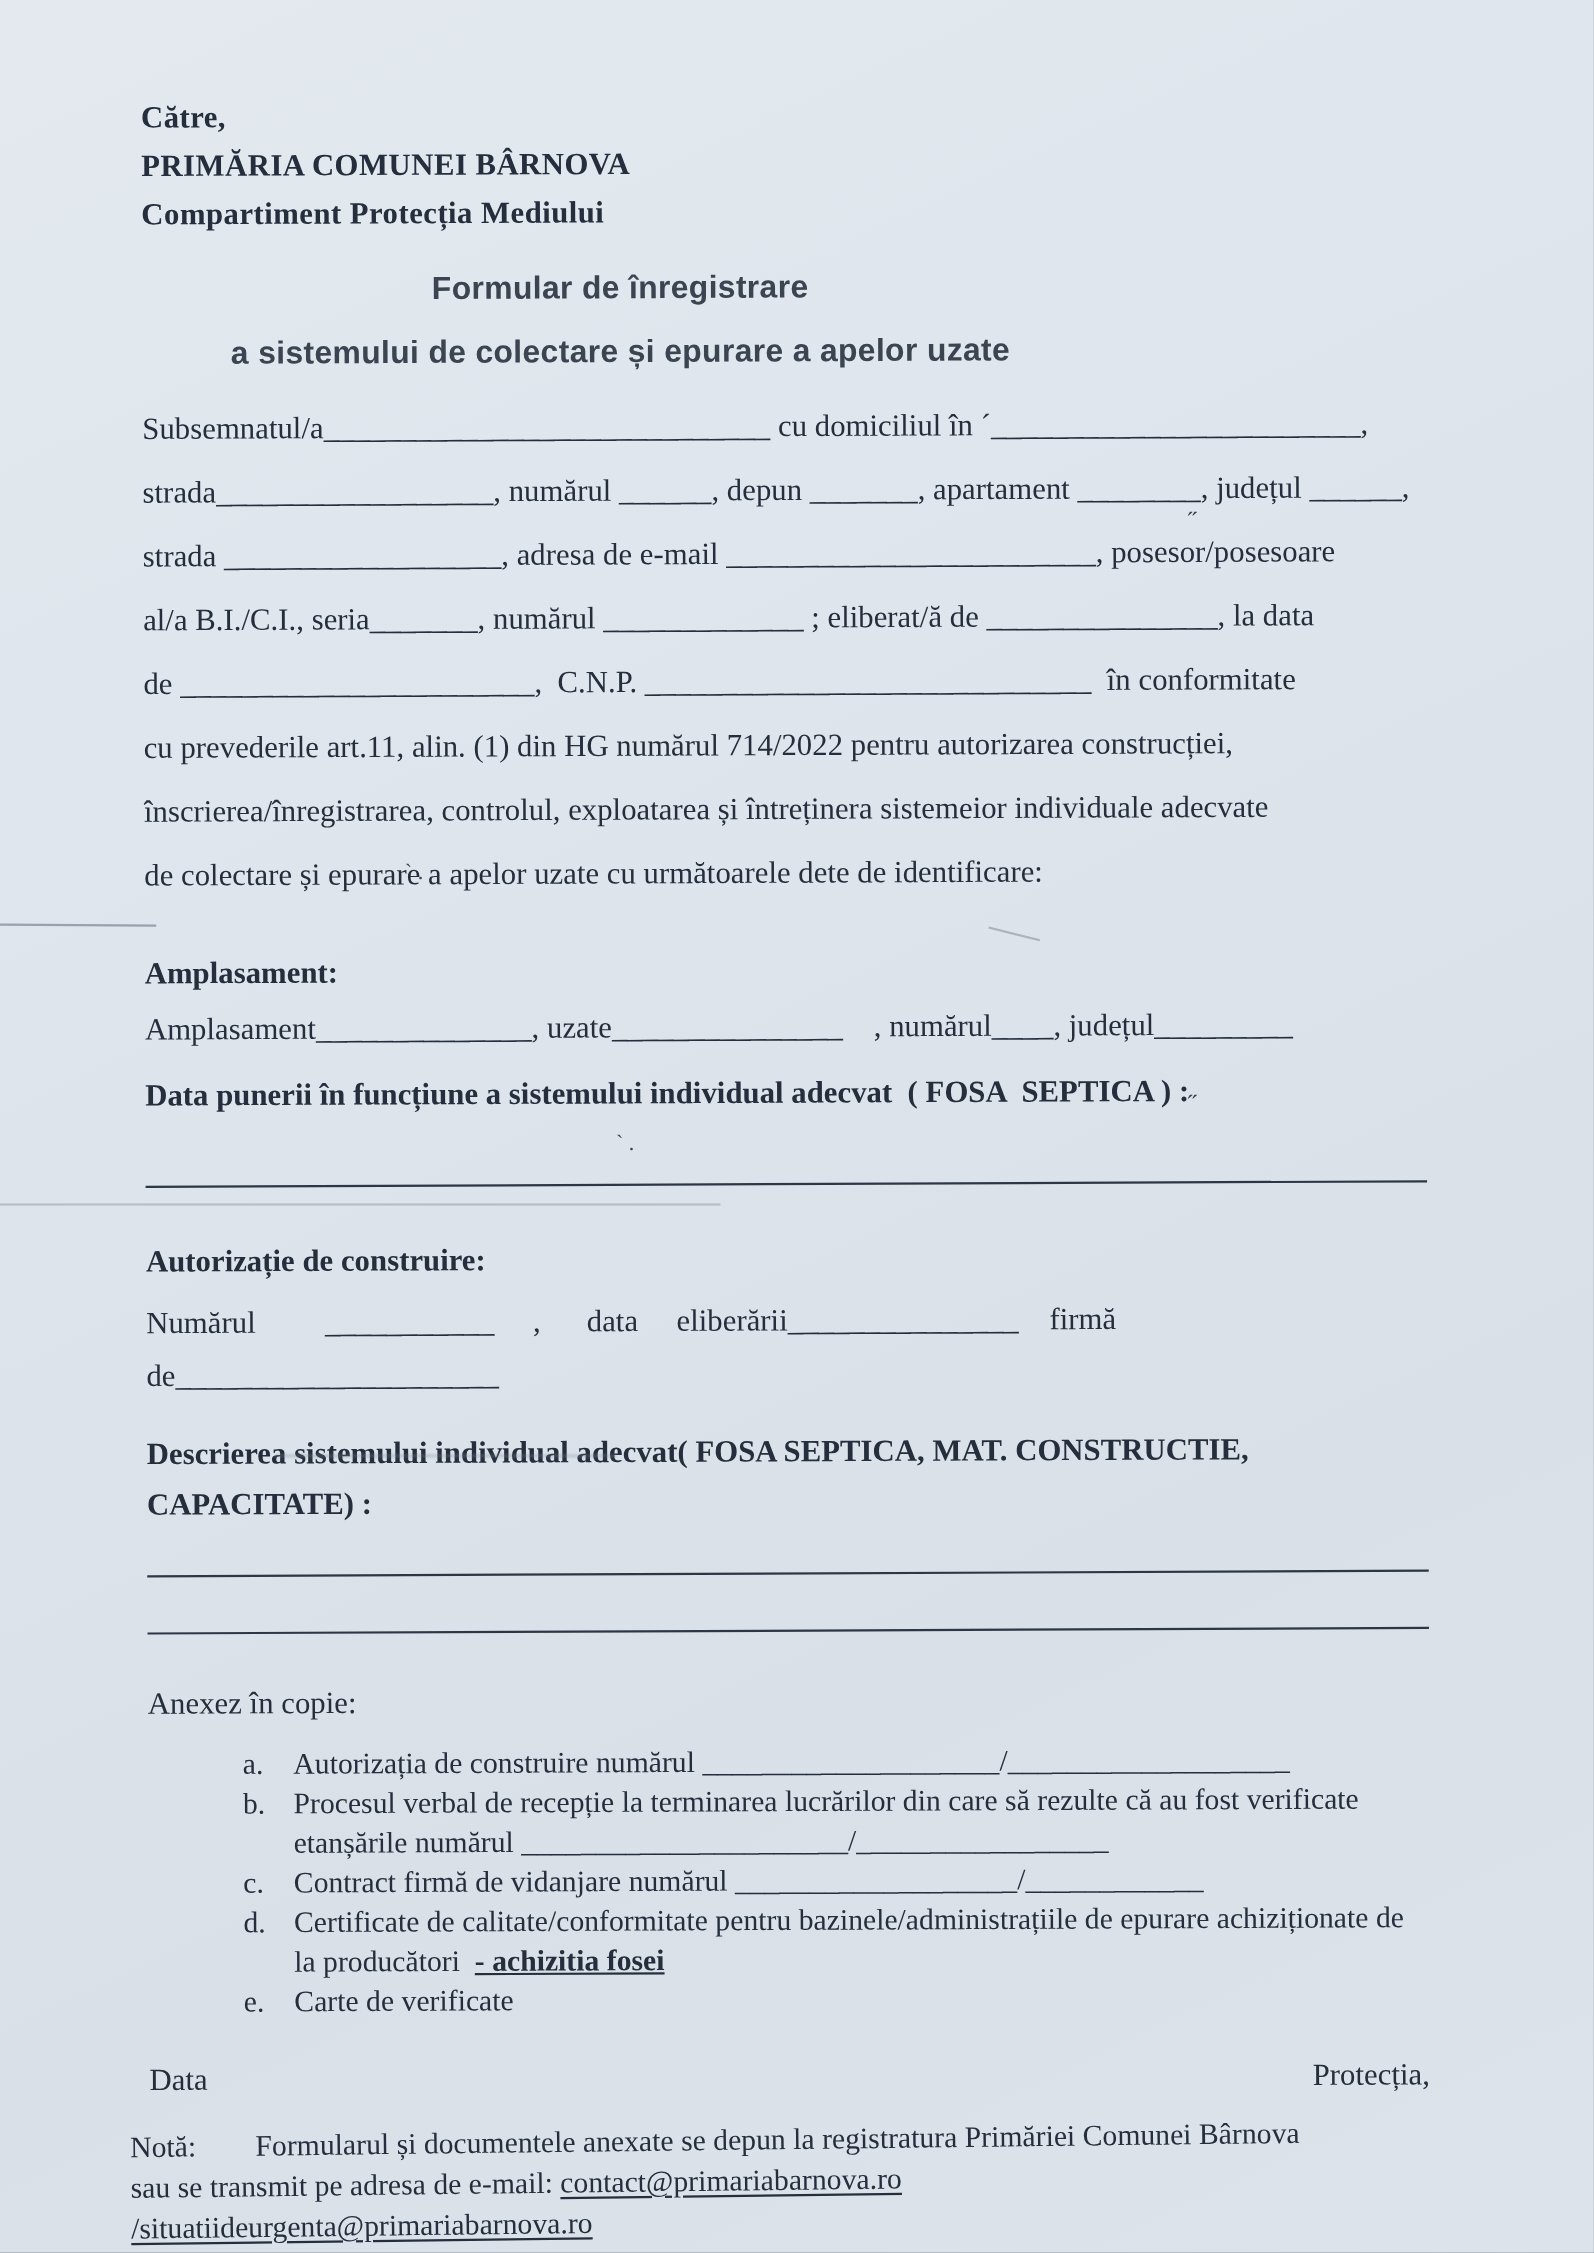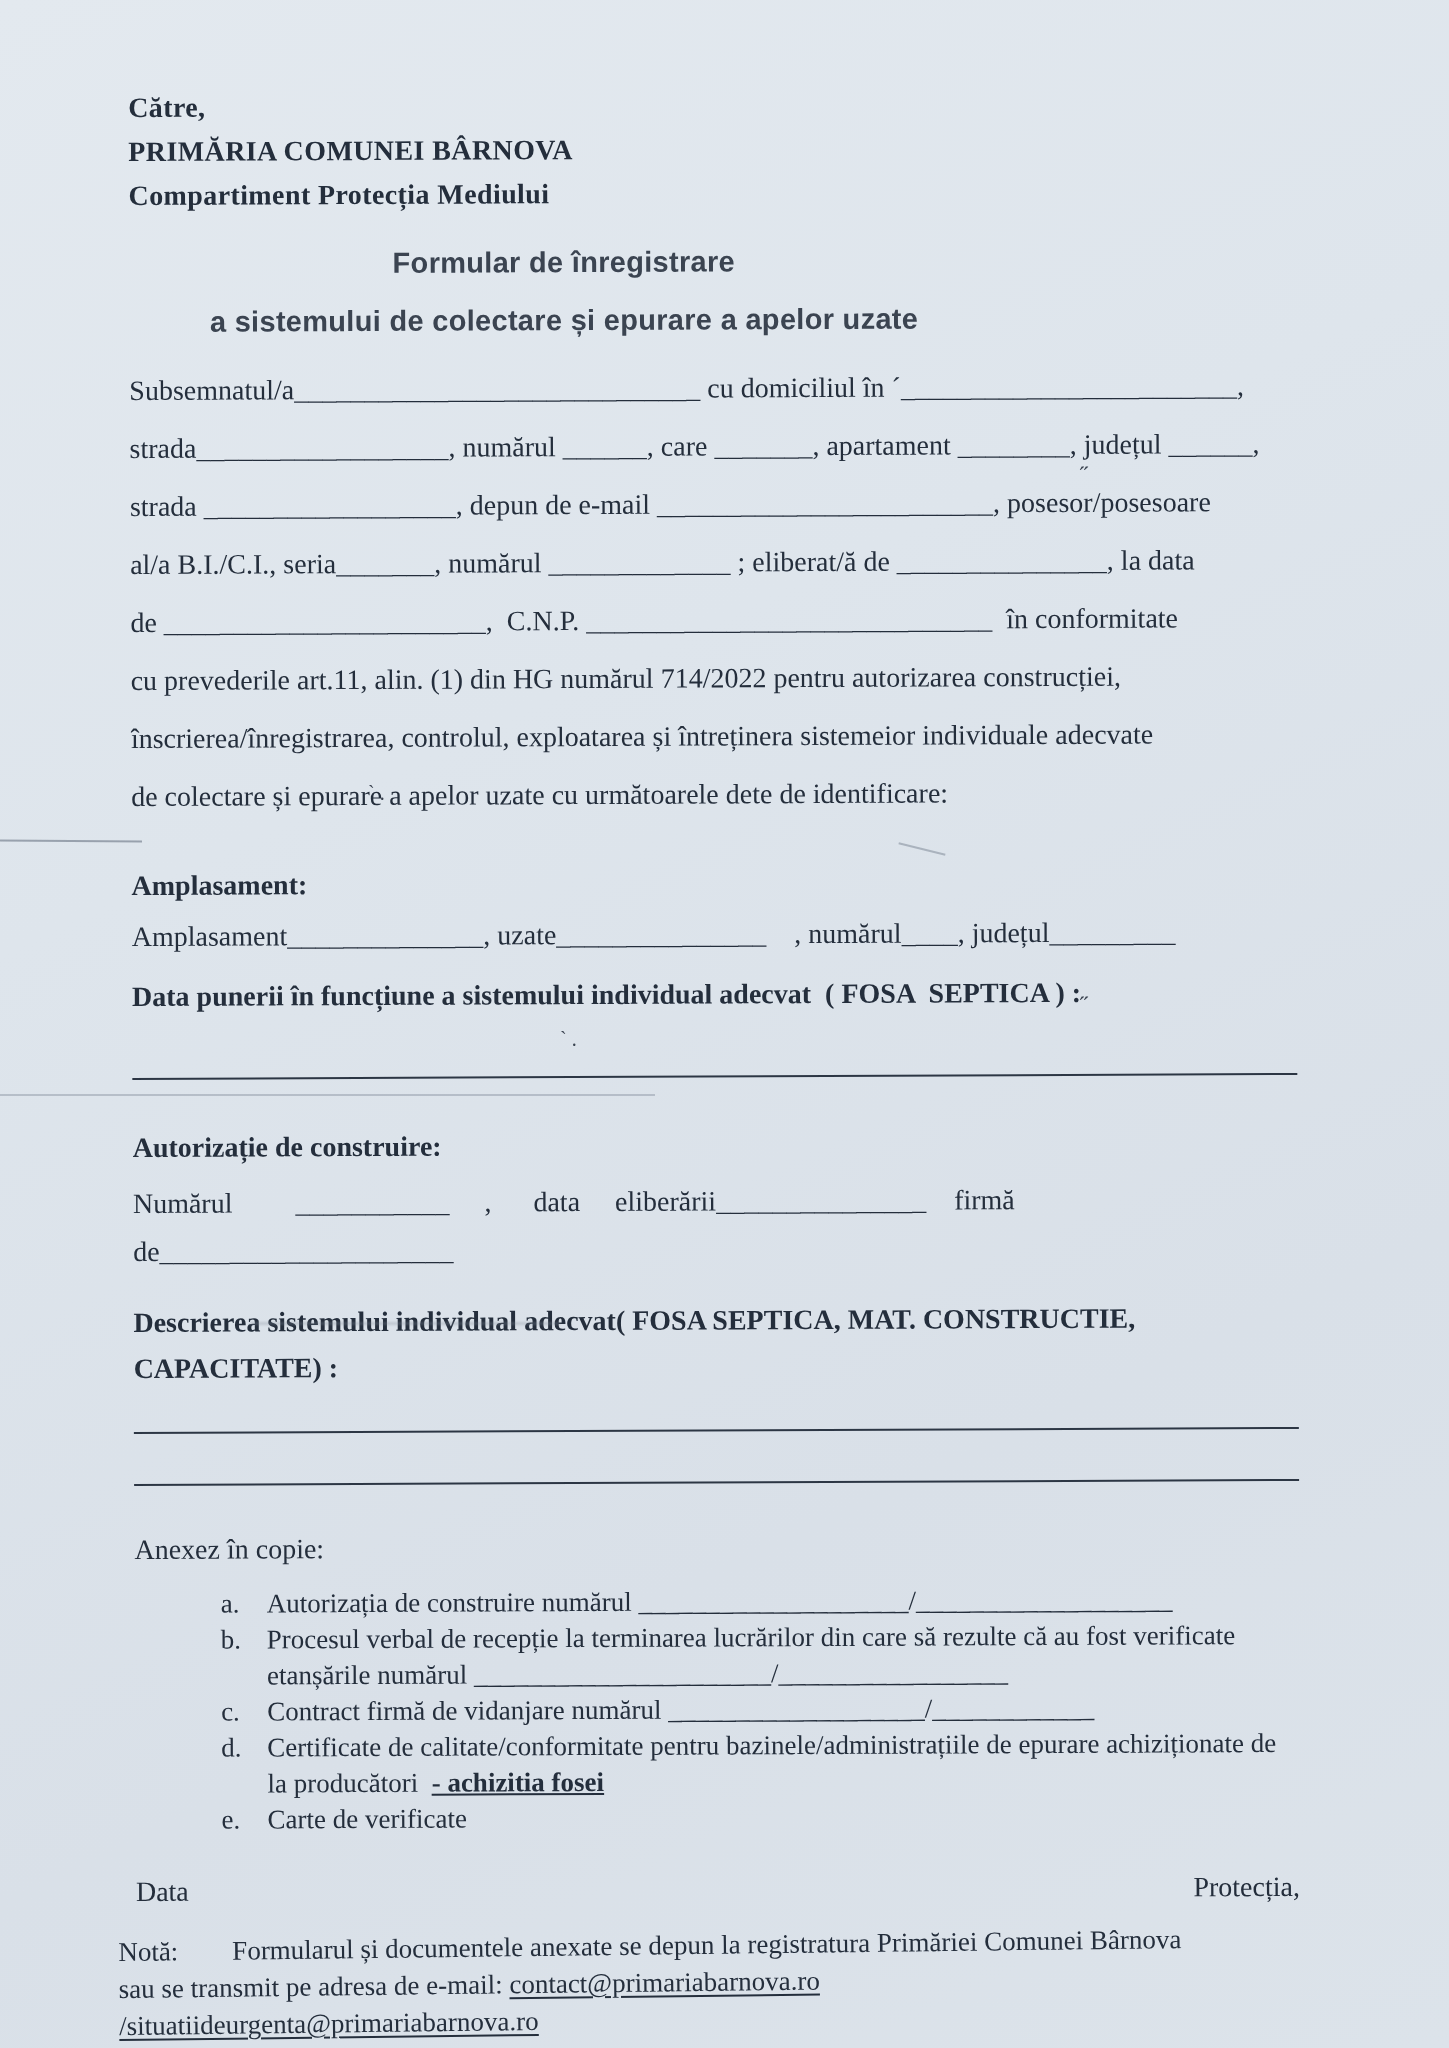--- a/index.html
+++ b/index.html
@@ -59,22 +59,22 @@
 
     <div class="hdr">Către,</div>
     <div class="hdr">PRIMĂRIA COMUNEI BÂRNOVA</div>
     <div class="hdr">Compartiment Protecția Mediului</div>
 
     <div class="title t1">Formular de înregistrare</div>
     <div class="title t2">a sistemului de colectare și epurare a apelor uzate</div>
 
     <div class="intro">
         <div class="fline"><span>Subsemnatul/a</span><span class="fill">_____________________________</span><span> cu domiciliul în ´</span><span class="fill">________________________</span><span>,</span></div>
-        <div class="fline"><span>strada</span><span class="fill">__________________</span><span>, numărul </span><span class="fill">______</span><span>, care </span><span class="fill">_______</span><span>, apartament </span><span class="fill">________</span><span>, județul </span><span class="fill">______</span><span>,</span></div>
-        <div class="fline"><span>strada </span><span class="fill">__________________</span><span>, depun de e-mail </span><span class="fill">________________________</span><span>, posesor/posesoare</span></div>
+        <div class="fline"><span>strada</span><span class="fill">__________________</span><span>, numărul </span><span class="fill">______</span><span>, depun </span><span class="fill">_______</span><span>, apartament </span><span class="fill">________</span><span>, județul </span><span class="fill">______</span><span>,</span></div>
+        <div class="fline"><span>strada </span><span class="fill">__________________</span><span>, adresa de e-mail </span><span class="fill">________________________</span><span>, posesor/posesoare</span></div>
         <div class="fline"><span>al/a B.I./C.I., seria</span><span class="fill">_______</span><span>, numărul </span><span class="fill">_____________</span><span> ; eliberat/ă de </span><span class="fill">_______________</span><span>, la data</span></div>
         <div class="fline"><span>de </span><span class="fill">_______________________</span><span>,  C.N.P. </span><span class="fill">_____________________________</span><span>  în conformitate</span></div>
         <div class="fline"><span>cu prevederile art.11, alin. (1) din HG numărul 714/2022 pentru autorizarea construcției,</span></div>
         <div class="fline"><span>înscrierea/înregistrarea, controlul, exploatarea și întreținera sistemeior individuale adecvate</span></div>
         <div class="fline"><span>de colectare și epurare a apelor uzate cu următoarele dete de identificare:</span></div>
       </div>
 
     <div class="sechead">Amplasament:</div>
     <div class="fline"><span>Amplasament</span><span class="fill">______________</span><span>, uzate</span><span class="fill">_______________</span><span>    , numărul</span><span class="fill">____</span><span>, județul</span><span class="fill">_________</span></div>
 

